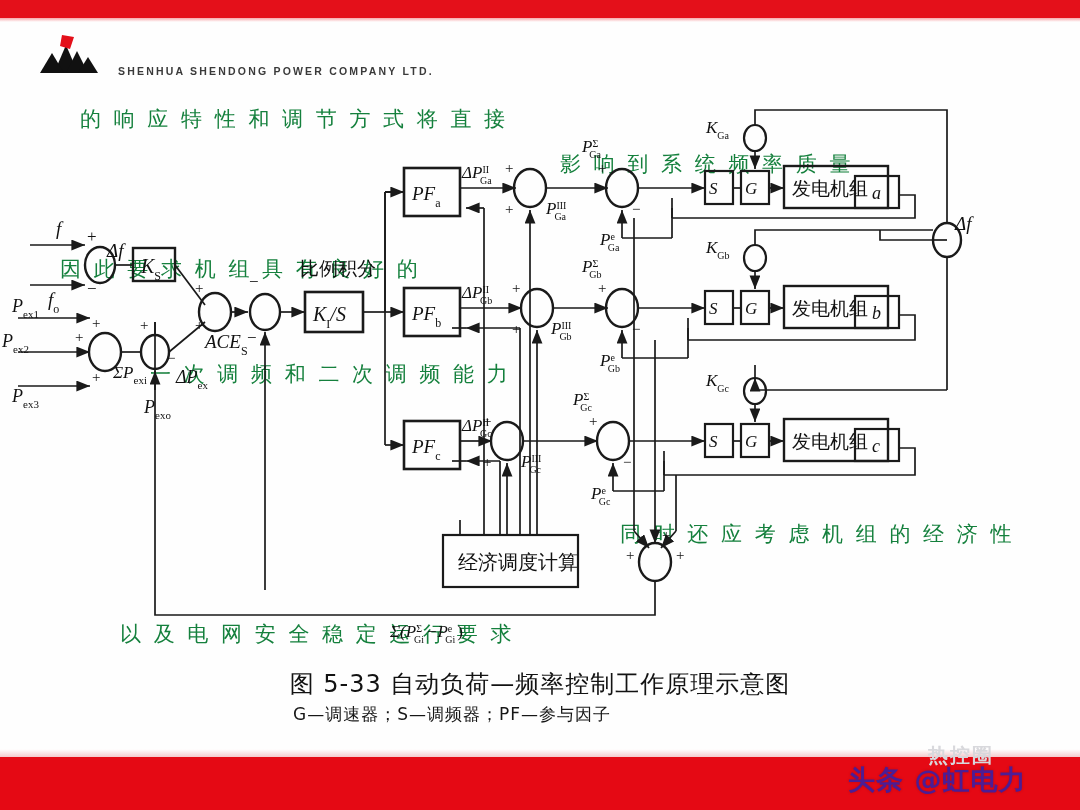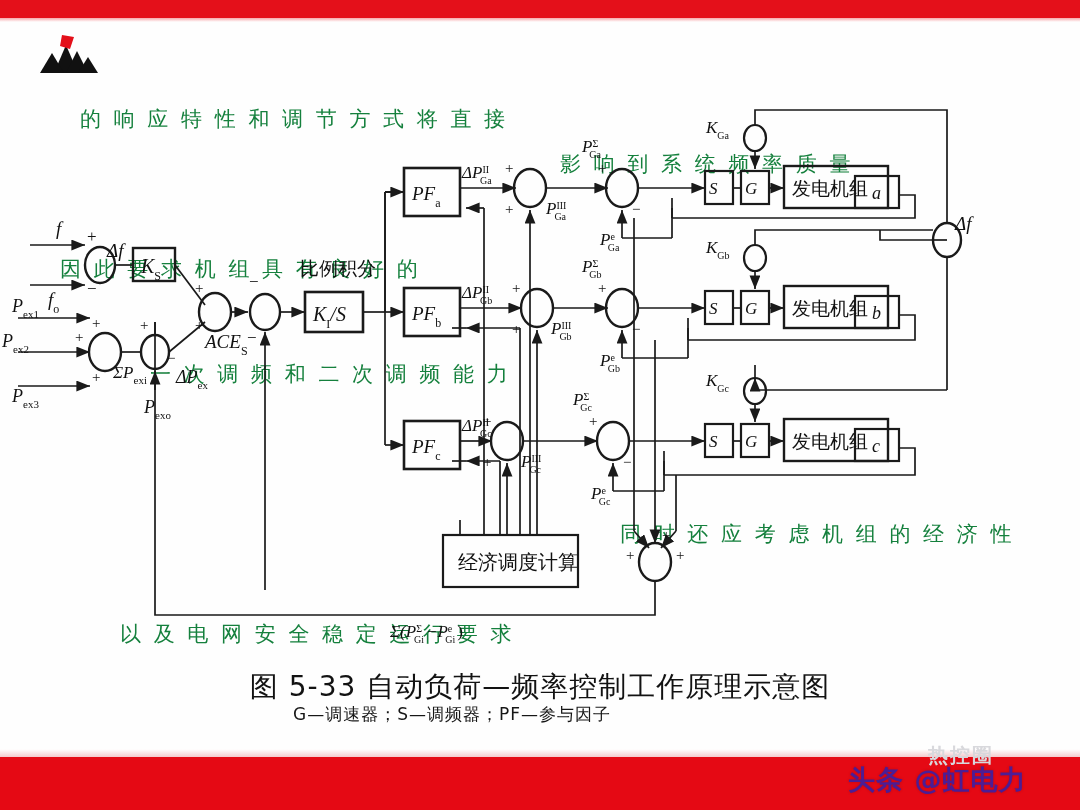--- a/index.html
+++ b/index.html
@@ -30,21 +30,21 @@
   
   .ghost{position:absolute;color:#15803d;font-size:21px;letter-spacing:3px;
     font-family:"DejaVu Sans",sans-serif;white-space:nowrap;user-select:none;}
 
   
   #diagram{position:absolute;left:0;top:90px;width:1080px;height:620px;}
   #diagram svg{display:block;}
 
   
   .caption1{position:absolute;left:0;top:668px;width:1080px;text-align:center;
-    font-family:"DejaVu Sans",sans-serif;font-size:28px;color:#121212;letter-spacing:1px;}
+    font-family:"DejaVu Sans",sans-serif;font-size:24px;color:#121212;letter-spacing:1px;}
   .caption2{position:absolute;left:0;top:703px;width:904px;text-align:center;
     font-family:"DejaVu Sans",sans-serif;font-size:17px;color:#161616;letter-spacing:1px;}
 
   
   .wm{position:absolute;left:848px;top:762px;font-family:"DejaVu Sans",sans-serif;
     font-weight:bold;font-size:27px;color:#4c1d95;letter-spacing:1px;
     text-shadow:0 0 3px rgba(0,0,0,.18);}
   .wm-ghost{position:absolute;left:928px;top:742px;font-family:"DejaVu Sans",sans-serif;
     font-weight:bold;font-size:20px;color:#d8d8dc;letter-spacing:2px;text-align:right;}
 </style>
@@ -60,20 +60,21 @@
     <div class="logo-mark">
       <svg width="68" height="44" viewBox="0 0 68 44">
         <polygon points="18,40 30,12 42,40" fill="#111"></polygon>
         <polygon points="30,40 41,18 52,40" fill="#111"></polygon>
         <polygon points="42,40 52,24 62,40" fill="#111"></polygon>
         <polygon points="4,40 16,20 28,40" fill="#111"></polygon>
         <polygon points="26,2 38,4 34,16 24,13" fill="#e4101a"></polygon>
       </svg>
     </div>
     <div class="logo-text-col">
+      <div class="logo-en">SHENHUA  SHENDONG  POWER  COMPANY  LTD.</div>
     </div>
   </div>
 
   <div class="ghost" style="left:80px;top:105px;">的 响 应 特 性 和 调 节 方 式 将 直 接</div>
   <div class="ghost" style="left:560px;top:150px;">影 响 到 系 统 频 率 质 量</div>
   <div class="ghost" style="left:60px;top:255px;">因 此 要 求 机 组 具 有 良 好 的</div>
   <div class="ghost" style="left:150px;top:360px;text-align:right;">一 次 调 频 和 二 次 调 频 能 力</div>
   <div class="ghost" style="left:120px;top:620px;">以 及 电 网 安 全 稳 定 运 行 要 求</div>
   <div class="ghost" style="left:620px;top:520px;">同 时 还 应 考 虑 机 组 的 经 济 性</div>
 

